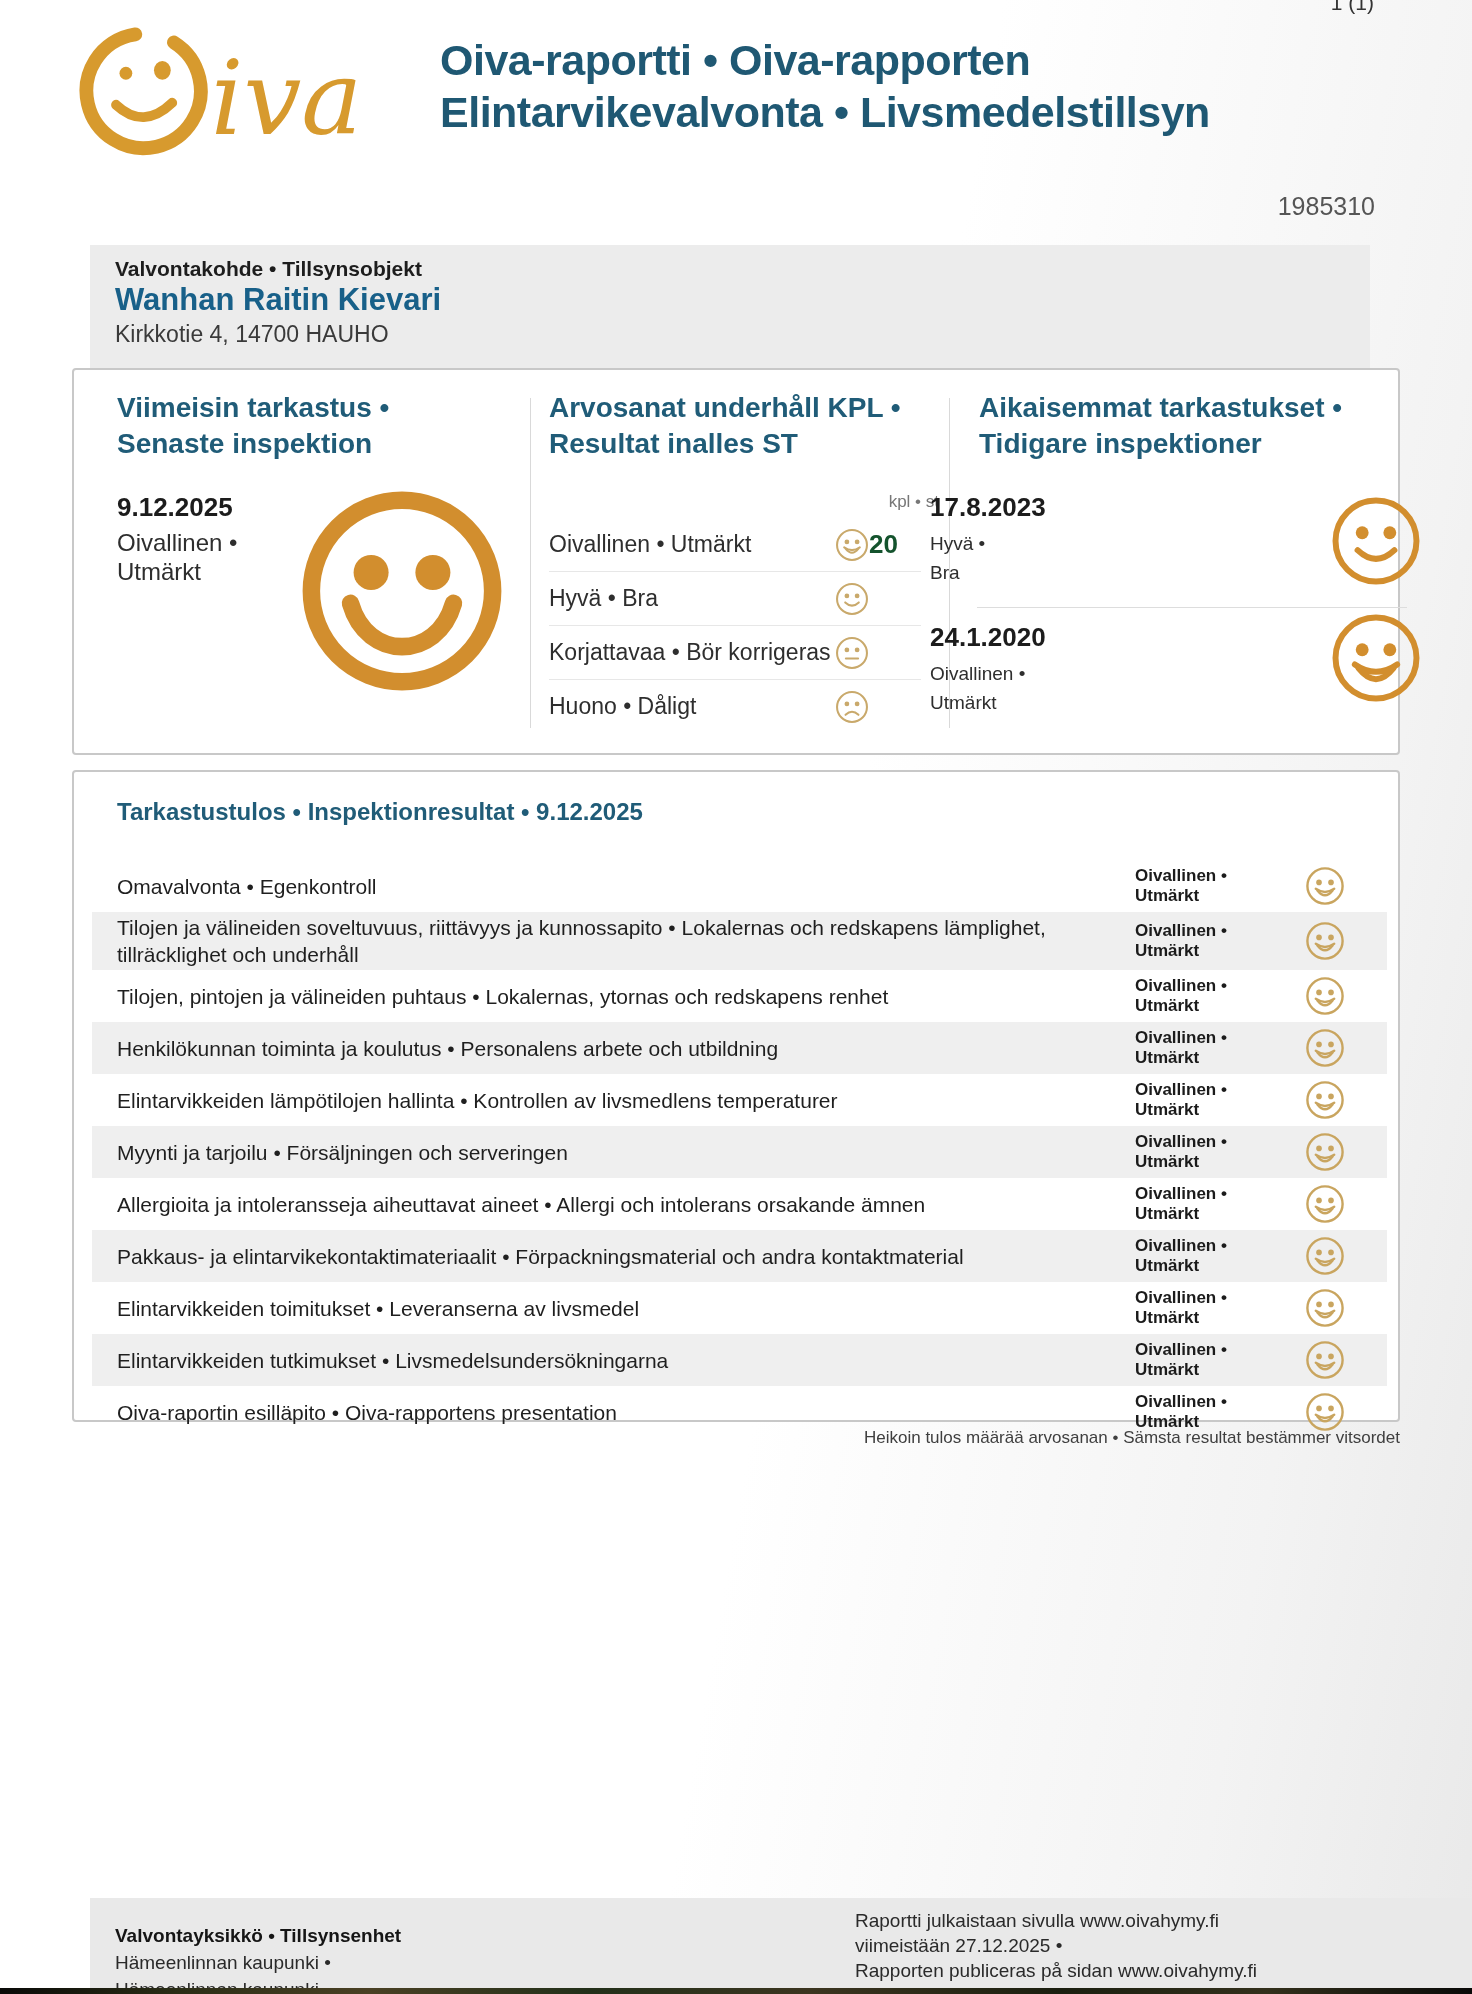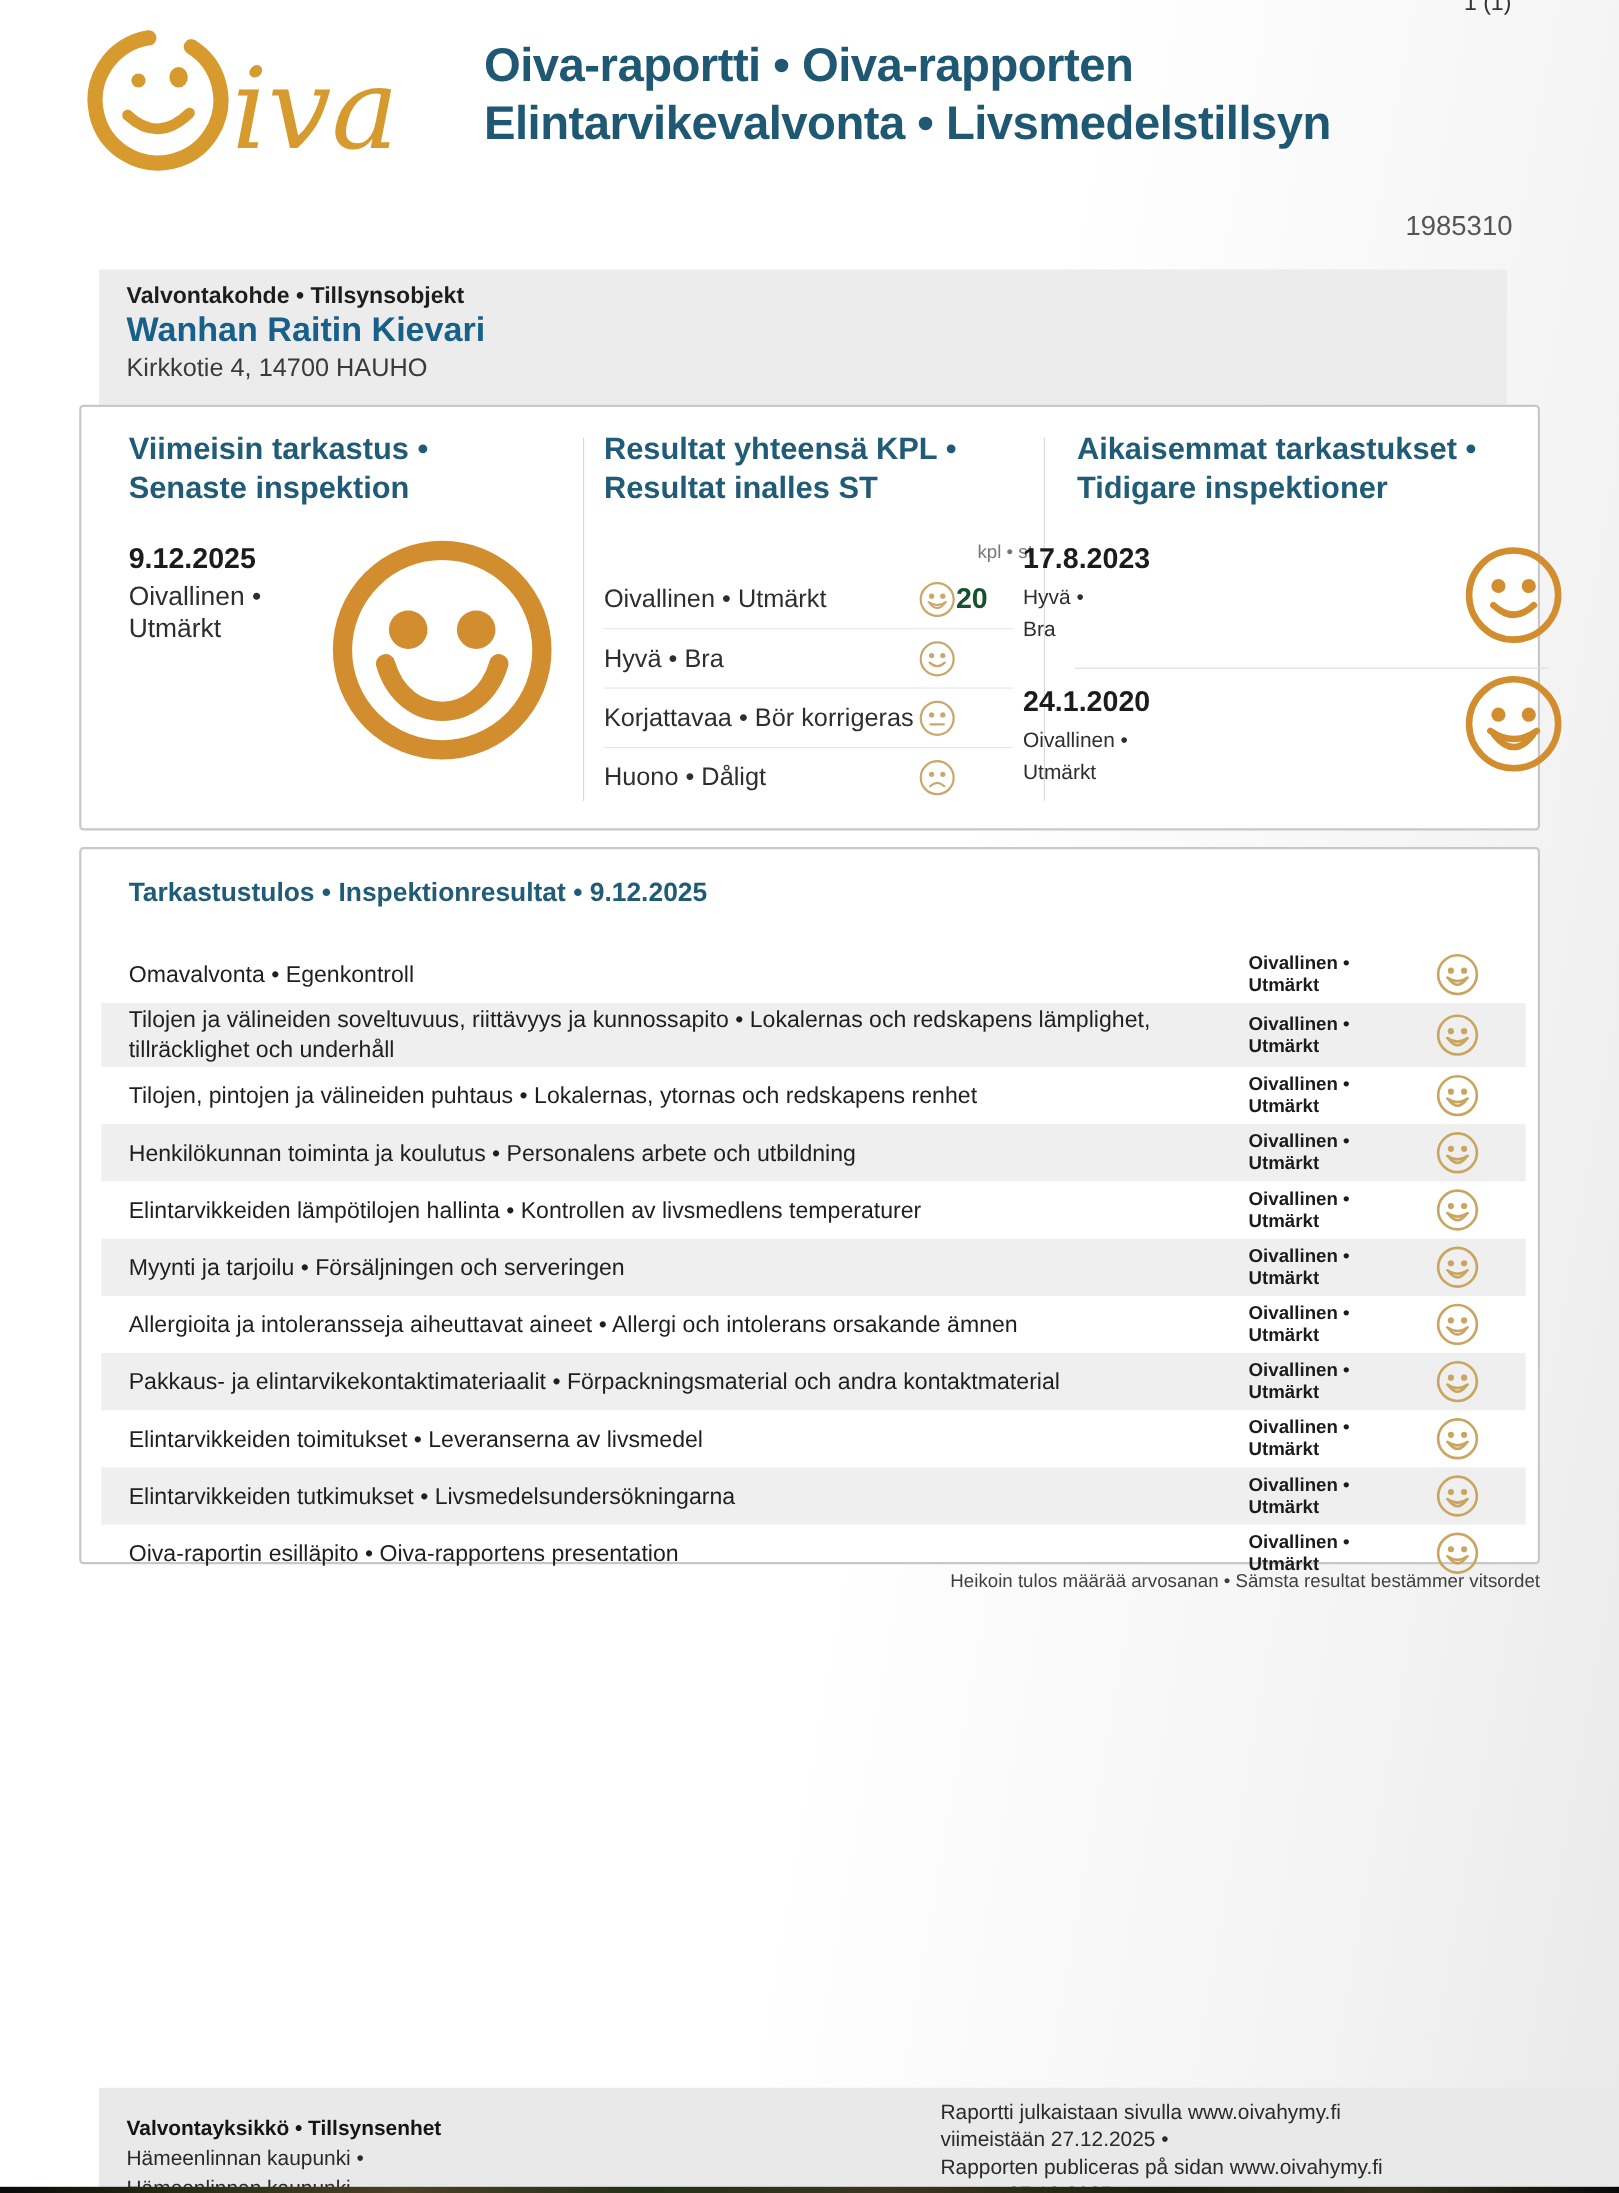--- a/index.html
+++ b/index.html
@@ -116,21 +116,21 @@
           <g fill="none" stroke="#D28E2E" stroke-width="8.5" stroke-linecap="round">
             <circle cx="50" cy="50" r="44"></circle>
             <path d="M25,56 C33,84 67,84 75,56"></path>
           </g>
           <circle cx="35" cy="41" r="8.5" fill="#D28E2E"></circle>
           <circle cx="65" cy="41" r="8.5" fill="#D28E2E"></circle>
         </svg>
       </div>
 
     <div class="abs h2 c2-h2">
-      <div>Resultat yhteensä KPL •</div>
+      <div>Arvosanat underhåll KPL •</div>
       <div>Resultat inalles ST</div>
     </div>
     <div class="abs c2-unit">kpl • st</div>
     <div class="abs c2-rows">
 
         <div class="t-row">
           <span class="t-label">Oivallinen • Utmärkt</span>
           <span class="t-face face">
             <svg viewBox="0 0 100 100">
               <g fill="none" stroke="#C9A96B" stroke-width="6" stroke-linecap="round">

